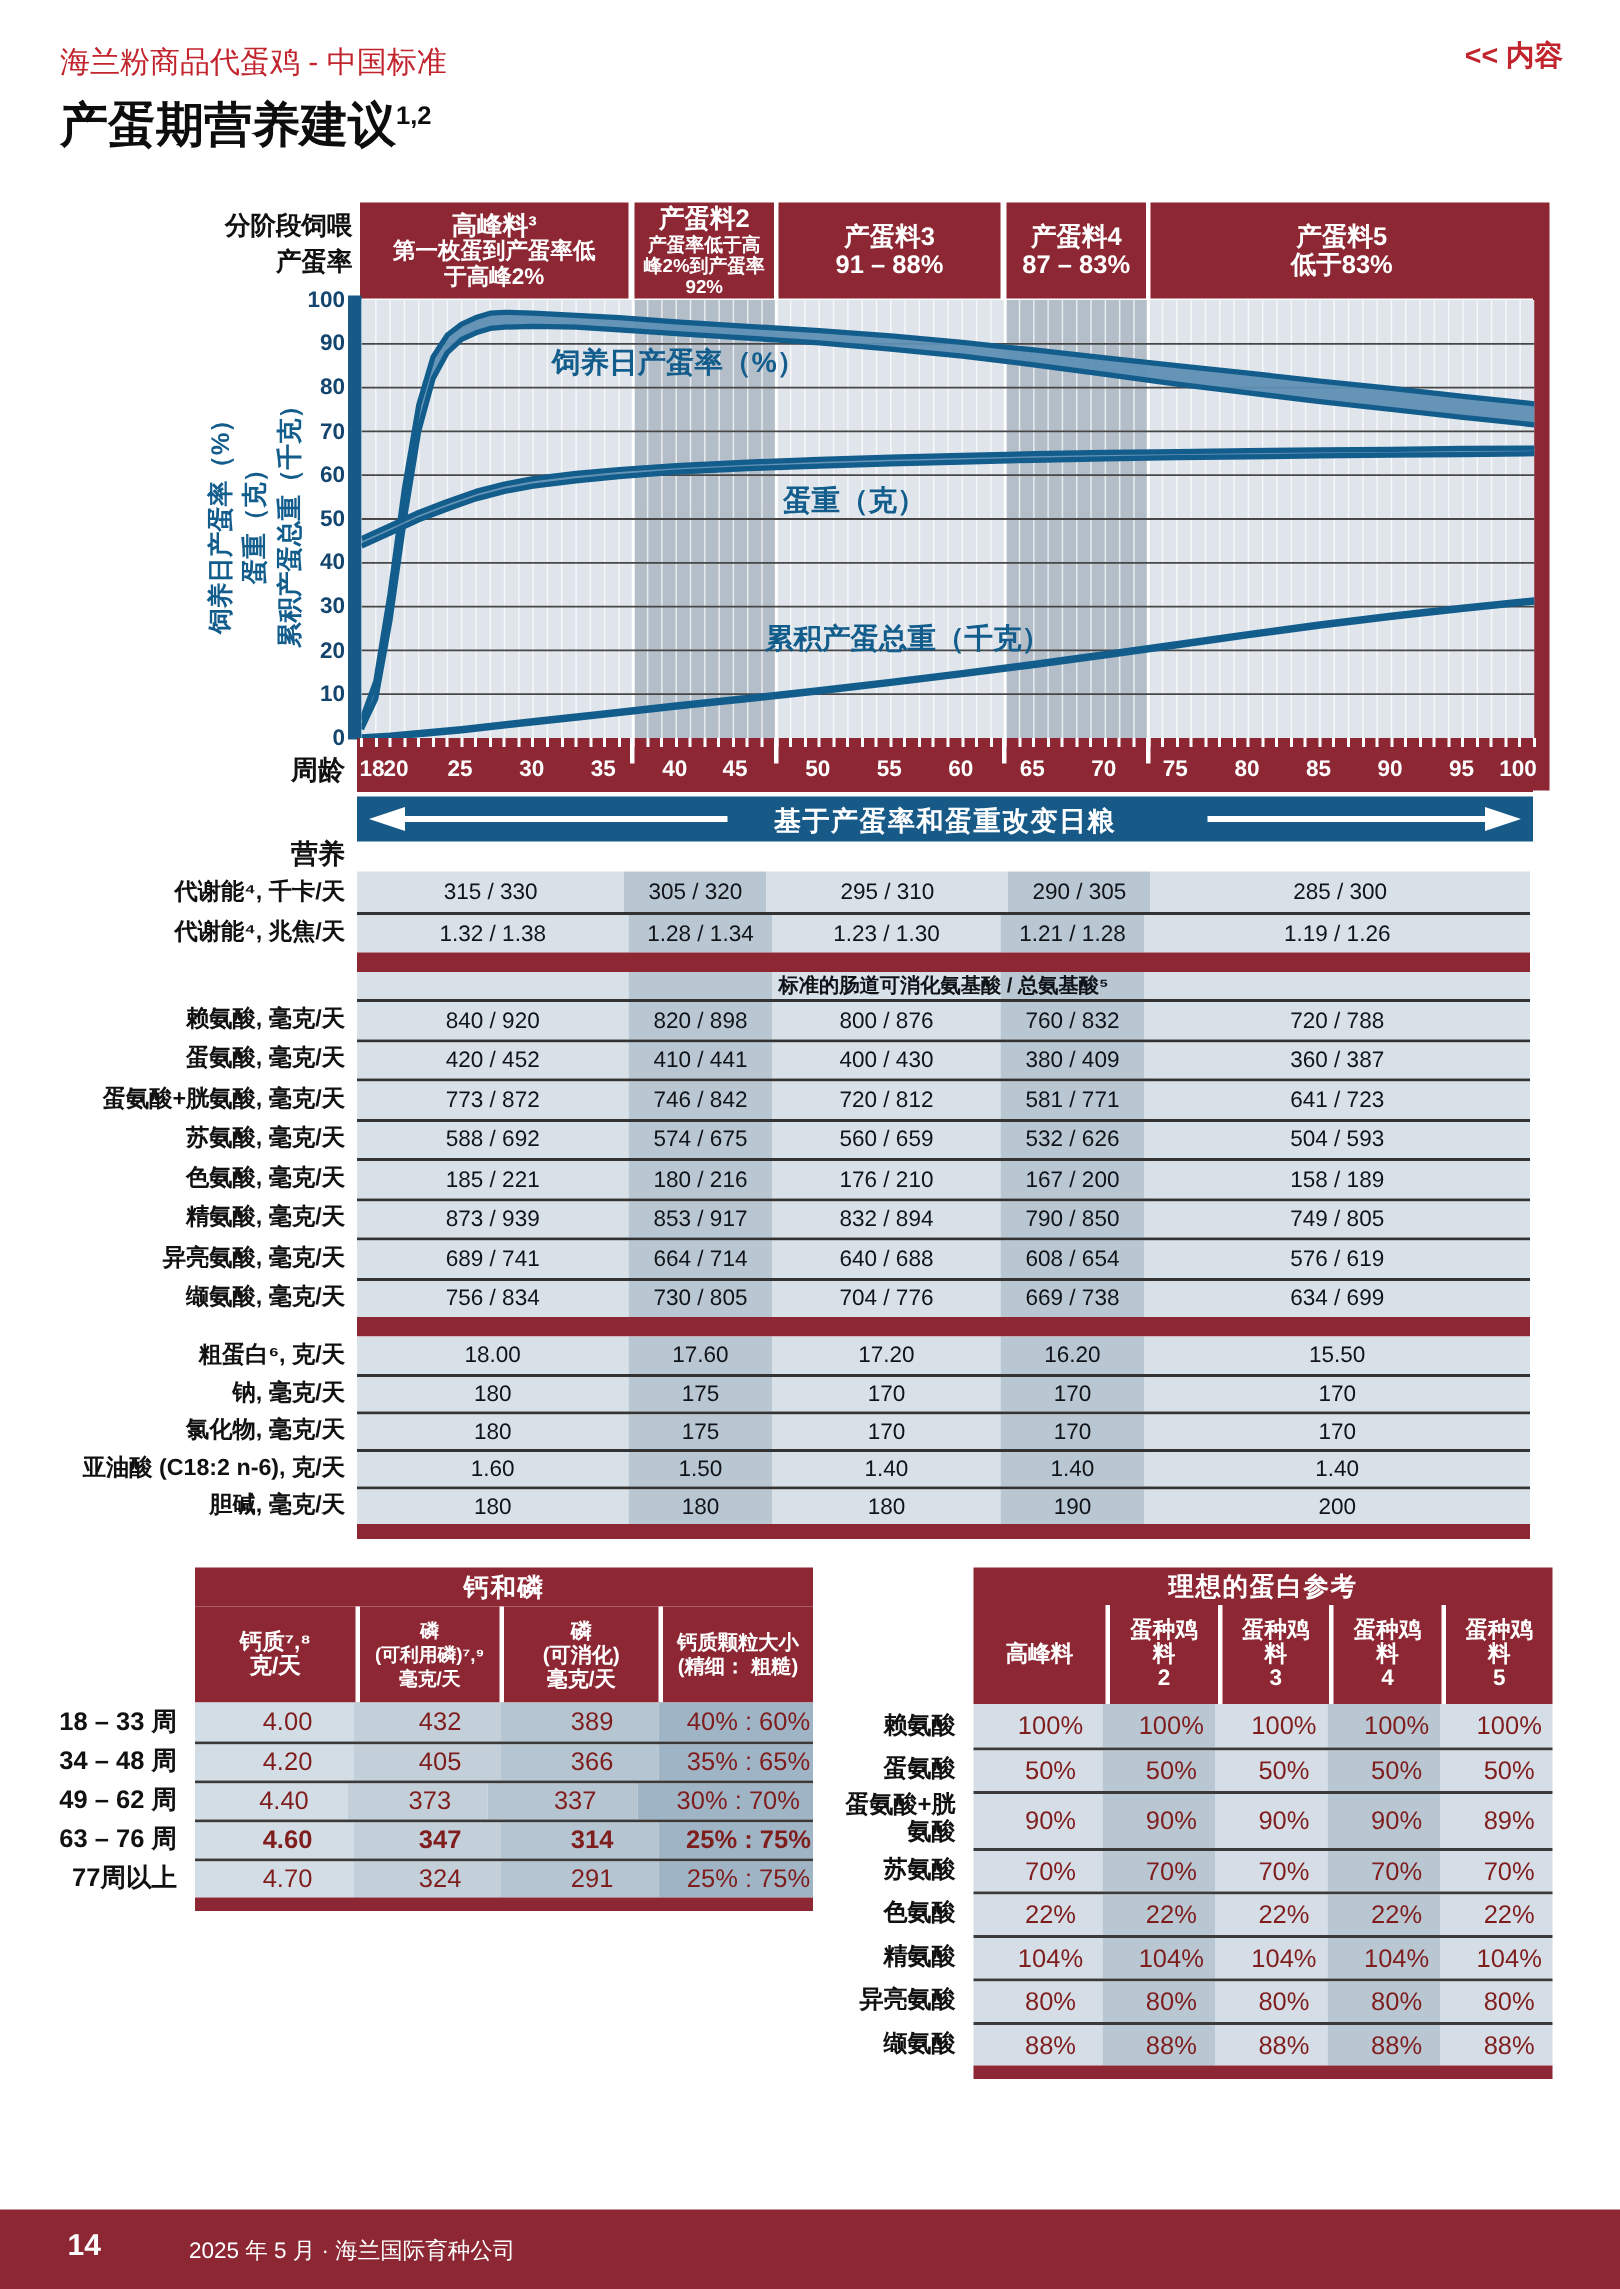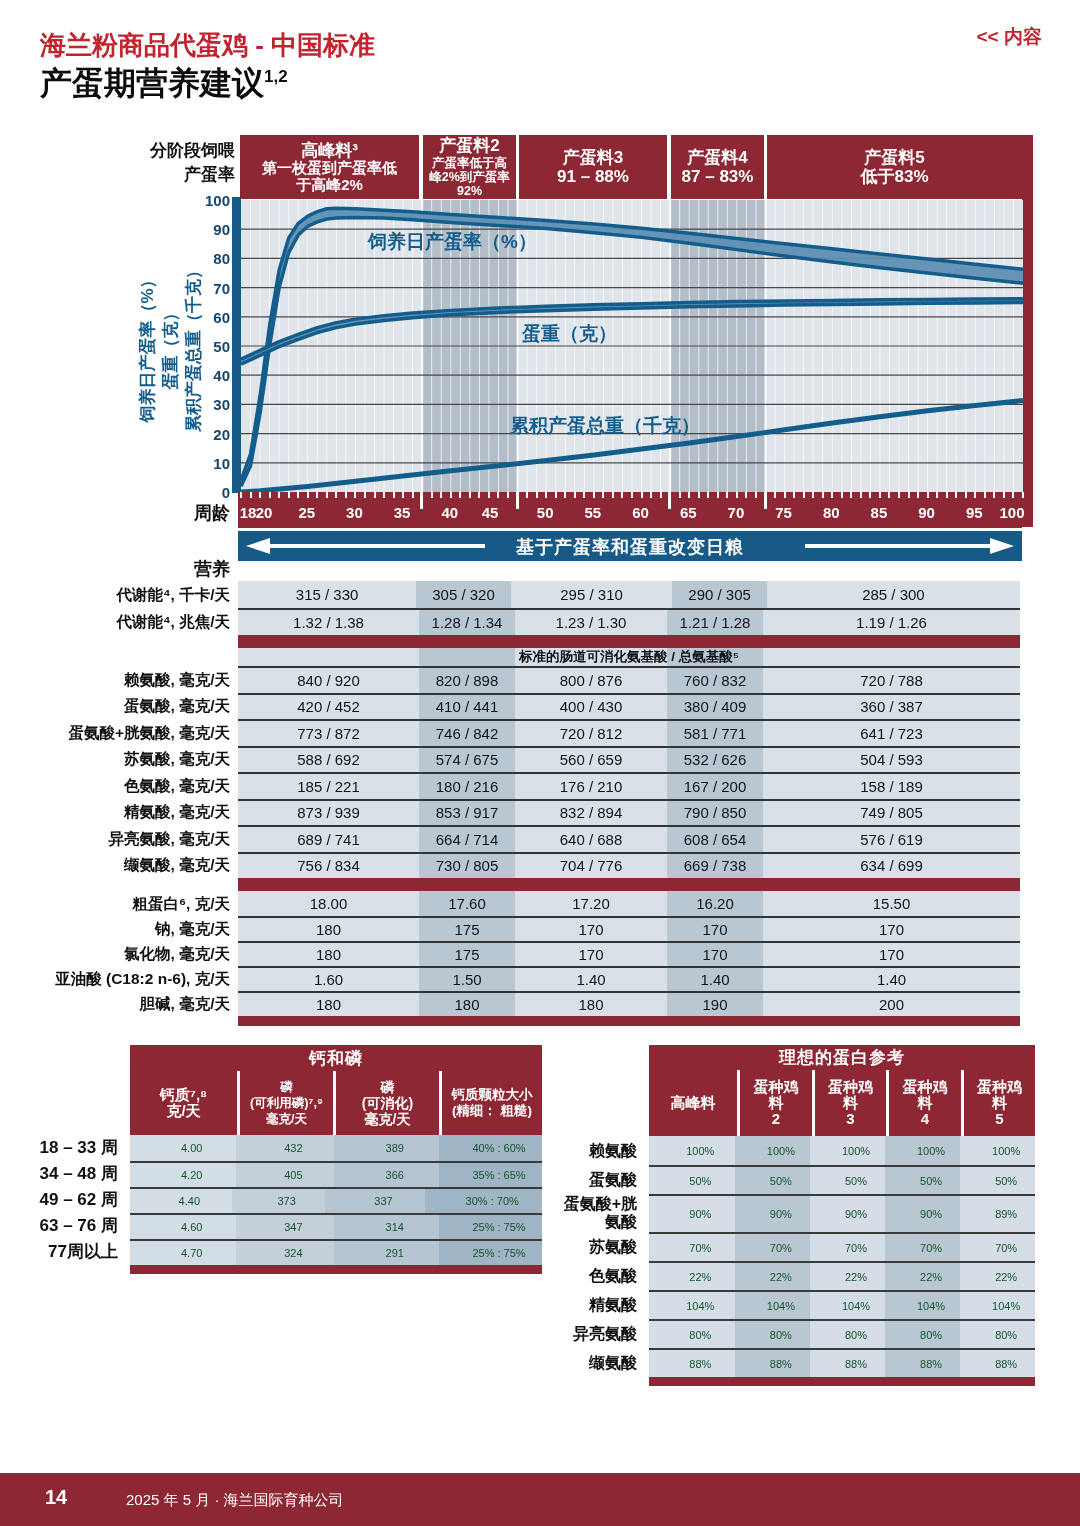--- a/index.html
+++ b/index.html
@@ -9,21 +9,21 @@
     --bright-red:#c2242e;
     --ink:#111;
     --cell-light:#d8e1e8;
     --cell-dark:#b9c7d3;
   }
   html,body{margin:0;padding:0;background:#777;}
   .page{position:relative;width:1080px;height:1526px;background:#ffffff;overflow:hidden;
         font-family:"Liberation Sans","DejaVu Sans",sans-serif;color:var(--ink);}
 
   
-  .brand{position:absolute;left:40px;top:28px;font-size:26px;font-weight:bold;color:var(--bright-red);}
+  .brand{position:absolute;left:40px;top:28px;font-size:20px;font-weight:normal;color:var(--bright-red);}
   .back{position:absolute;right:38px;top:24px;font-size:19px;font-weight:bold;color:var(--bright-red);cursor:pointer;text-decoration:none;}
   .title{position:absolute;left:40px;top:62px;margin:0;font-size:32px;font-weight:bold;color:#0d0d0d;}
   .title sup{font-size:17px;font-weight:bold;}
 
   
   .stage-label{position:absolute;left:80px;top:139px;width:155px;text-align:right;
                font-size:17px;font-weight:bold;line-height:24px;}
   .phases{position:absolute;left:240px;top:135px;width:782px;height:64px;}
   .phase{position:absolute;top:0;height:64px;background:var(--maroon);color:#fff;text-align:center;
          display:flex;flex-direction:column;justify-content:center;line-height:1.12;}
@@ -74,21 +74,21 @@
           display:flex;align-items:center;justify-content:center;letter-spacing:1px;}
   .bheader{position:absolute;background:var(--maroon);display:flex;}
   .bh{box-sizing:border-box;display:flex;align-items:center;justify-content:center;text-align:center;
       color:#fff;font-weight:bold;white-space:pre-line;line-height:16px;}
   .bh + .bh{border-left:3px solid #fff;}
   .brow{display:flex;}
   .blabel{box-sizing:border-box;display:flex;align-items:center;justify-content:flex-end;text-align:right;
           padding-right:8px;font-size:17px;font-weight:bold;line-height:18px;}
   .bcells{display:flex;box-sizing:border-box;}
   .bcells.bt{border-top:2px solid #3a3a3a;}
-  .bcell{display:flex;align-items:center;justify-content:center;font-size:11px;color:#14532d;padding-left:17px;}
+  .bcell{display:flex;align-items:center;justify-content:center;font-size:17px;color:#7f1d1d;padding-left:17px;}
   .bbar{position:absolute;background:var(--maroon);}
 
   .calcium{position:absolute;left:0;top:1045px;width:542px;}
   .protein{position:absolute;left:560px;top:1045px;width:475px;}
 
   
   .footer{position:absolute;left:0;top:1473px;width:1080px;height:53px;background:var(--maroon);color:#fff;}
   .pagenum{position:absolute;left:45px;top:13px;font-size:20px;font-weight:bold;}
   .footer-text{position:absolute;left:126px;top:18px;font-size:15px;}
 </style>
@@ -601,21 +601,21 @@
           <div class="bcells bt" style="width: 412px;">
             <div class="bcell" style="width: 107px; background: rgb(211, 221, 229);">4.40</div>
             <div class="bcell" style="width: 96px; background: rgb(195, 207, 217);">373</div>
             <div class="bcell" style="width: 106px; background: rgb(182, 197, 210);">337</div>
             <div class="bcell" style="width: 126px; background: rgb(159, 180, 197);">30% : 70%</div>
           </div>
         </div>
         <div class="brow" style="height: 26px;">
           <div class="blabel" style="width: 126px;">63 – 76 周</div>
           <div style="width: 4px;"></div>
-          <div class="bcells bt" style="width: 412px;">
+          <div class="bcells bt" style="width: 412px; font-weight: bold;">
             <div class="bcell" style="width: 107px; background: rgb(211, 221, 229);">4.60</div>
             <div class="bcell" style="width: 96px; background: rgb(195, 207, 217);">347</div>
             <div class="bcell" style="width: 106px; background: rgb(182, 197, 210);">314</div>
             <div class="bcell" style="width: 103px; background: rgb(159, 180, 197);">25% : 75%</div>
           </div>
         </div>
         <div class="brow" style="height: 26px;">
           <div class="blabel" style="width: 126px;">77周以上</div>
           <div style="width: 4px;"></div>
           <div class="bcells bt" style="width: 412px;">

